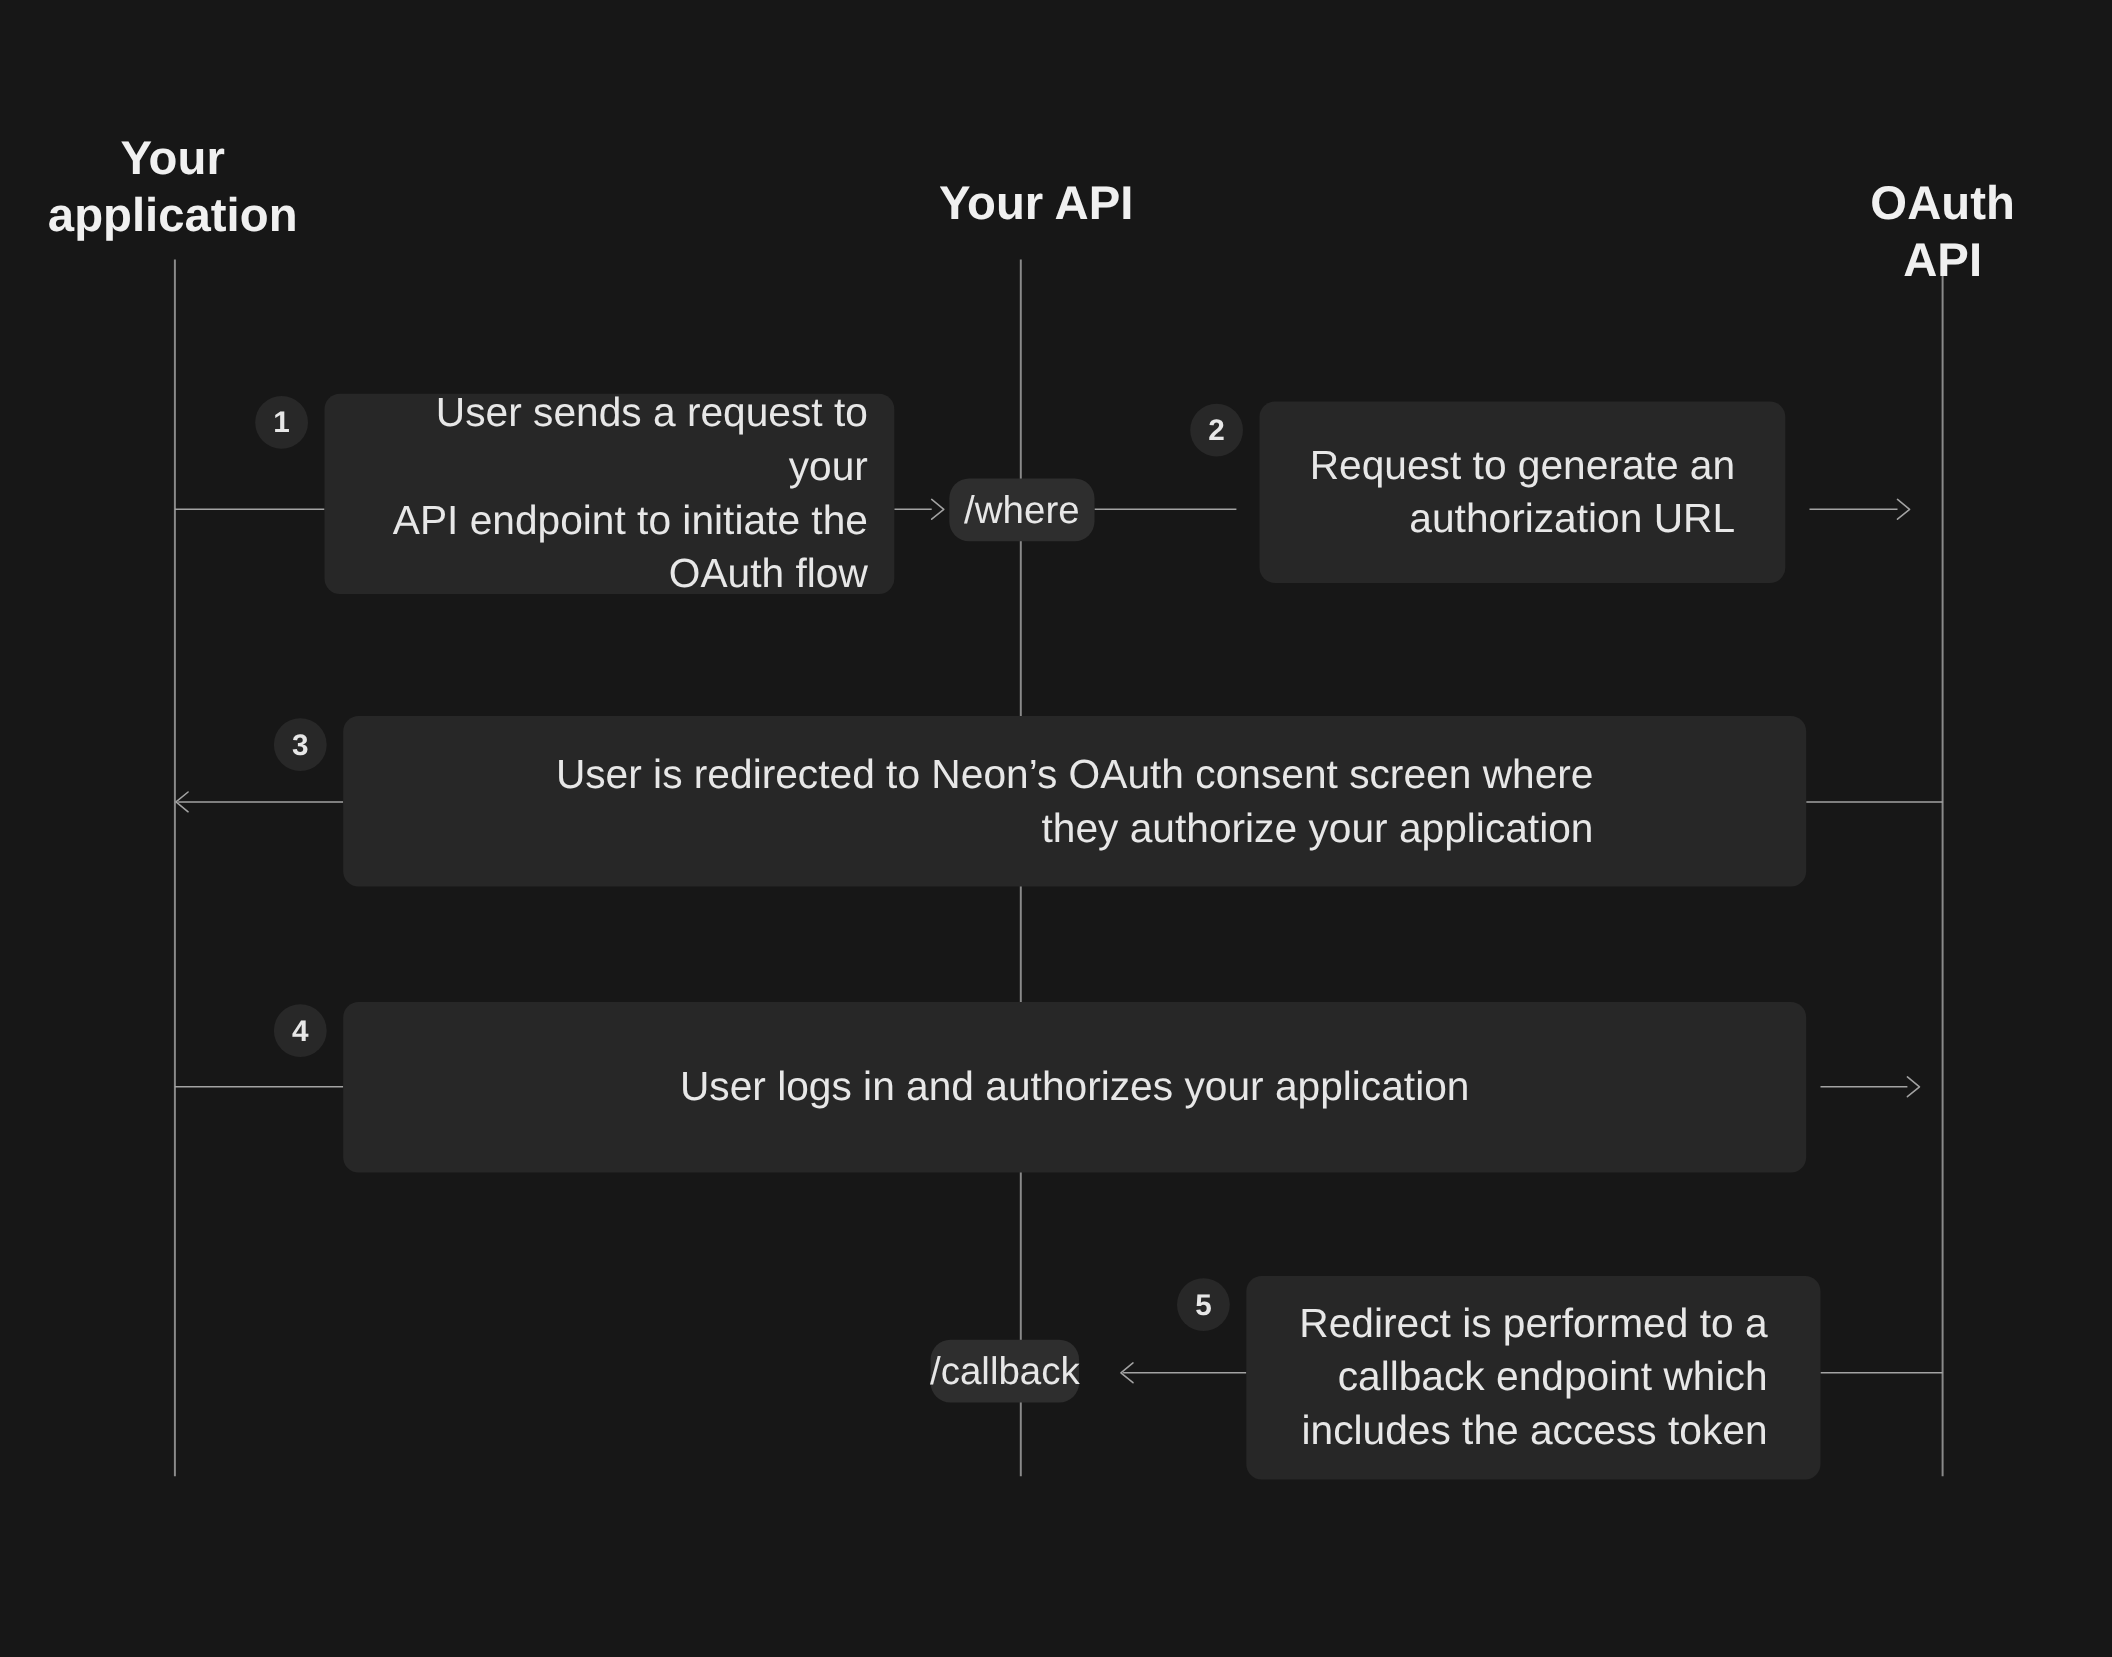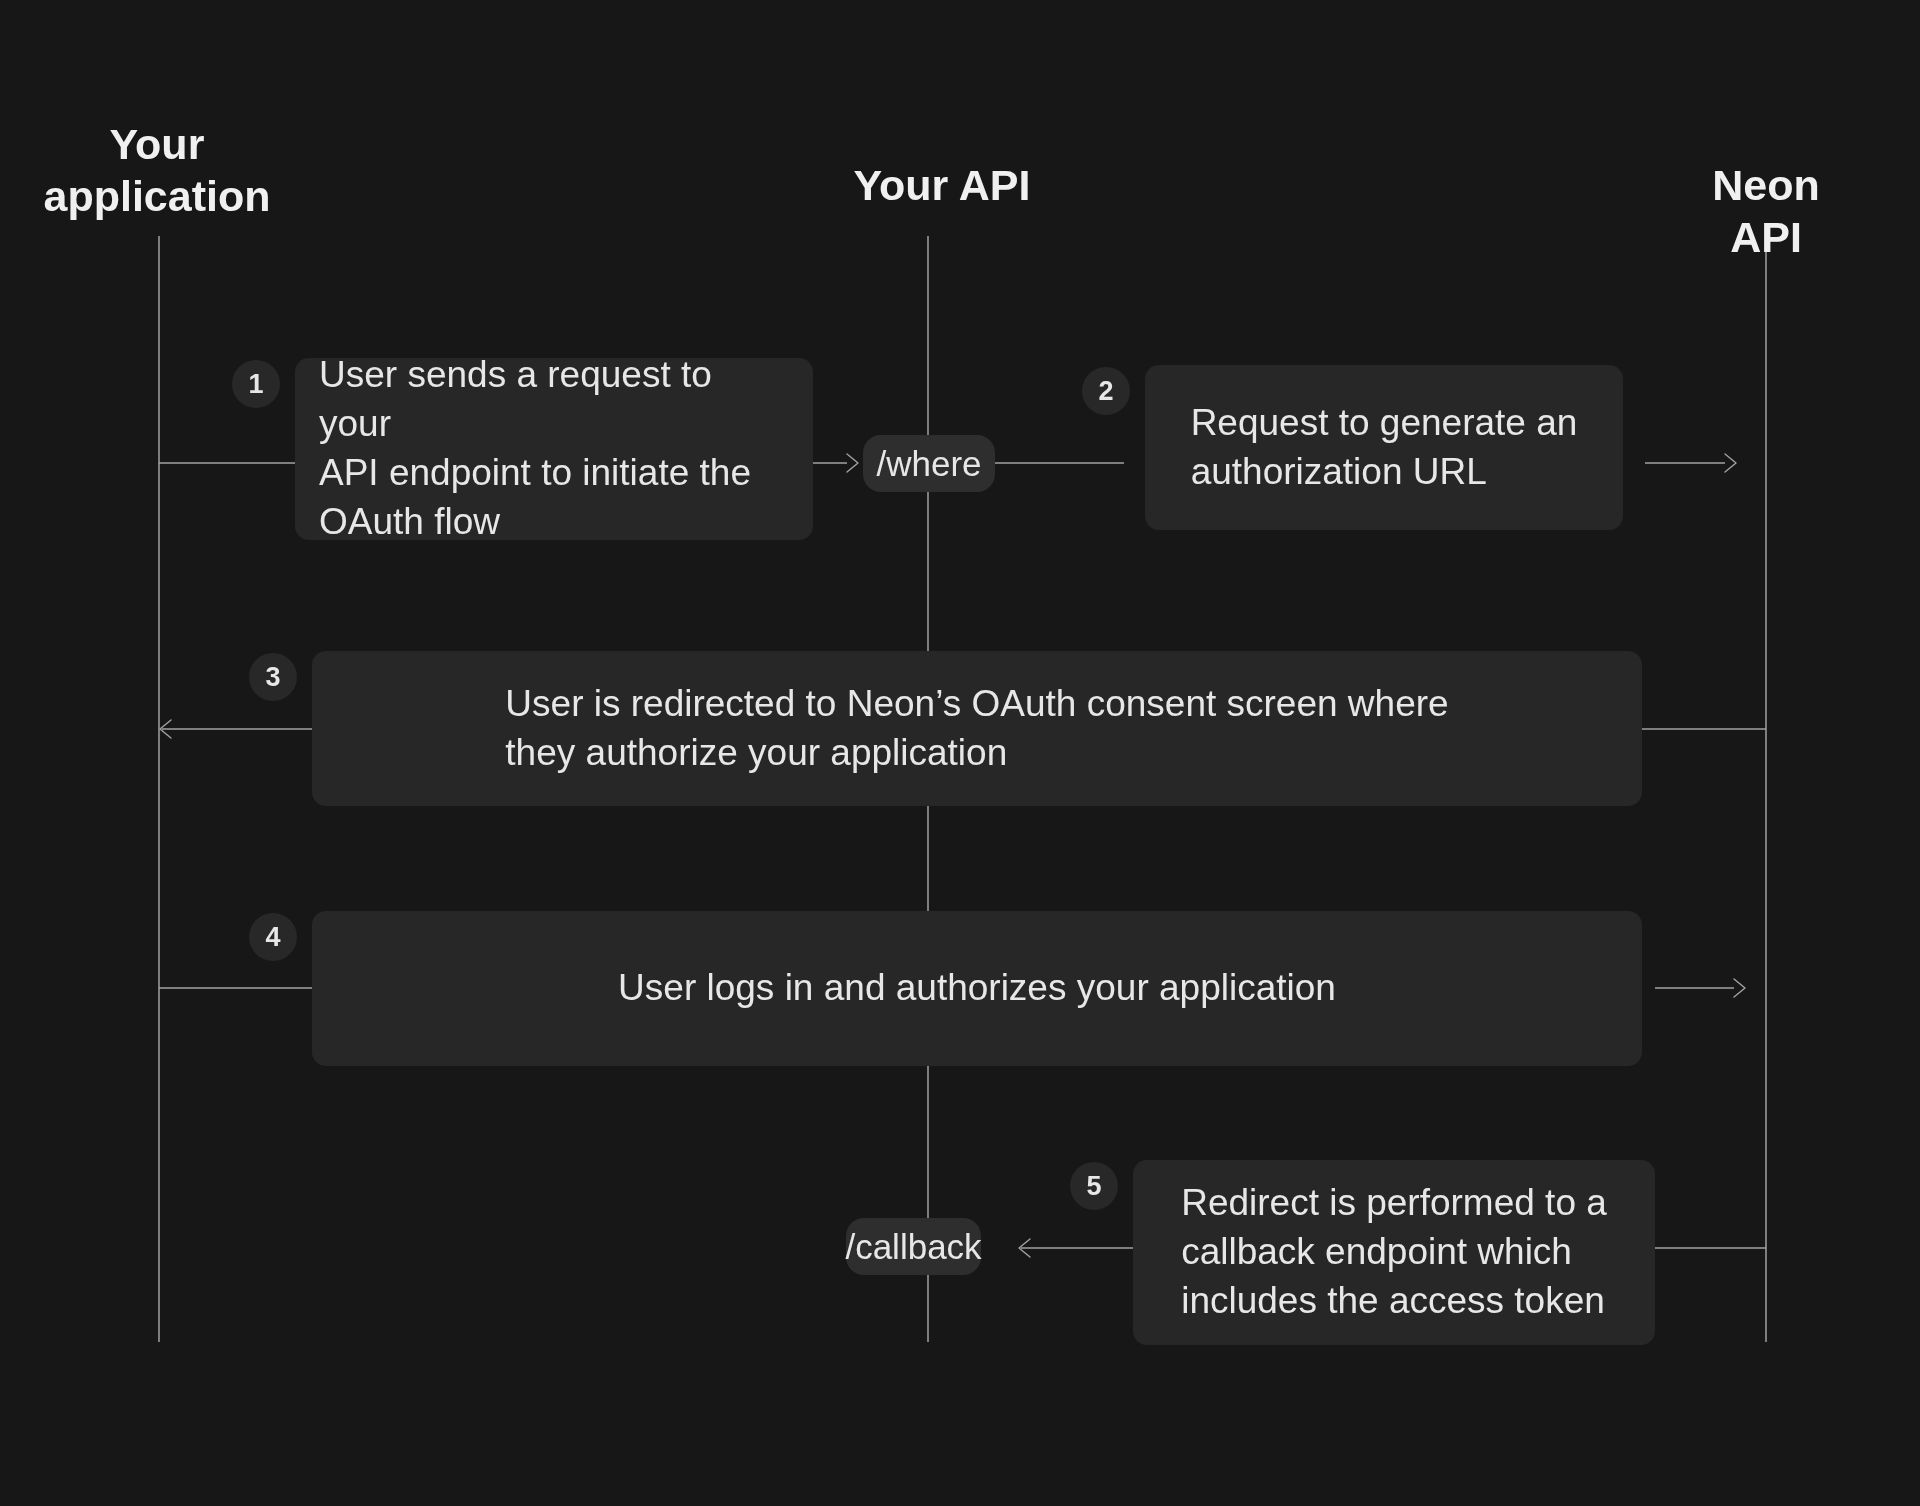--- a/index.html
+++ b/index.html
@@ -37,21 +37,21 @@
     position:absolute;
     background:var(--card);
     border-radius:14px;
     display:flex;align-items:center;justify-content:center;
     box-sizing:border-box;
     padding:10px 24px;
   }
   .card-text{
     color:var(--text);
     font-size:37px;line-height:1.32;
-    text-align:left;
+    text-align:right;
     white-space:pre-line;
   }
   .badge{
     position:absolute;
     left:-63px;top:2px;
     width:48px;height:48px;
     border-radius:50%;
     background:var(--badge);
     color:var(--text);
     font-size:27px;font-weight:600;
@@ -94,21 +94,21 @@
     <polyline class="head" points="1734,979 1745,988 1734,997"></polyline>
 
     <polyline class="head" points="1030,1239 1019,1248 1030,1257"></polyline>
     <line class="wire" x1="1021" y1="1248" x2="1133" y2="1248"></line>
     <line class="wire" x1="1655" y1="1248" x2="1766" y2="1248"></line>
   </svg>
 
   <div class="lane-header" style="left:157px;top:118px;">Your
 application</div>
   <div class="lane-header" style="left:928px;top:159px;margin-left:14px;">Your API</div>
-  <div class="lane-header" style="left:1766px;top:159px;">Neon API</div>
+  <div class="lane-header" style="left:1766px;top:159px;">OAuth API</div>
 
   <div class="card" style="left:295px;top:358px;width:518px;height:182px;">
     <div class="badge">1</div>
     <div class="card-text">User sends a request to your
 API endpoint to initiate the
 OAuth flow</div>
   </div>
 
   <div class="pill" style="left:863px;top:435px;width:132px;height:57px;">/where</div>
 

